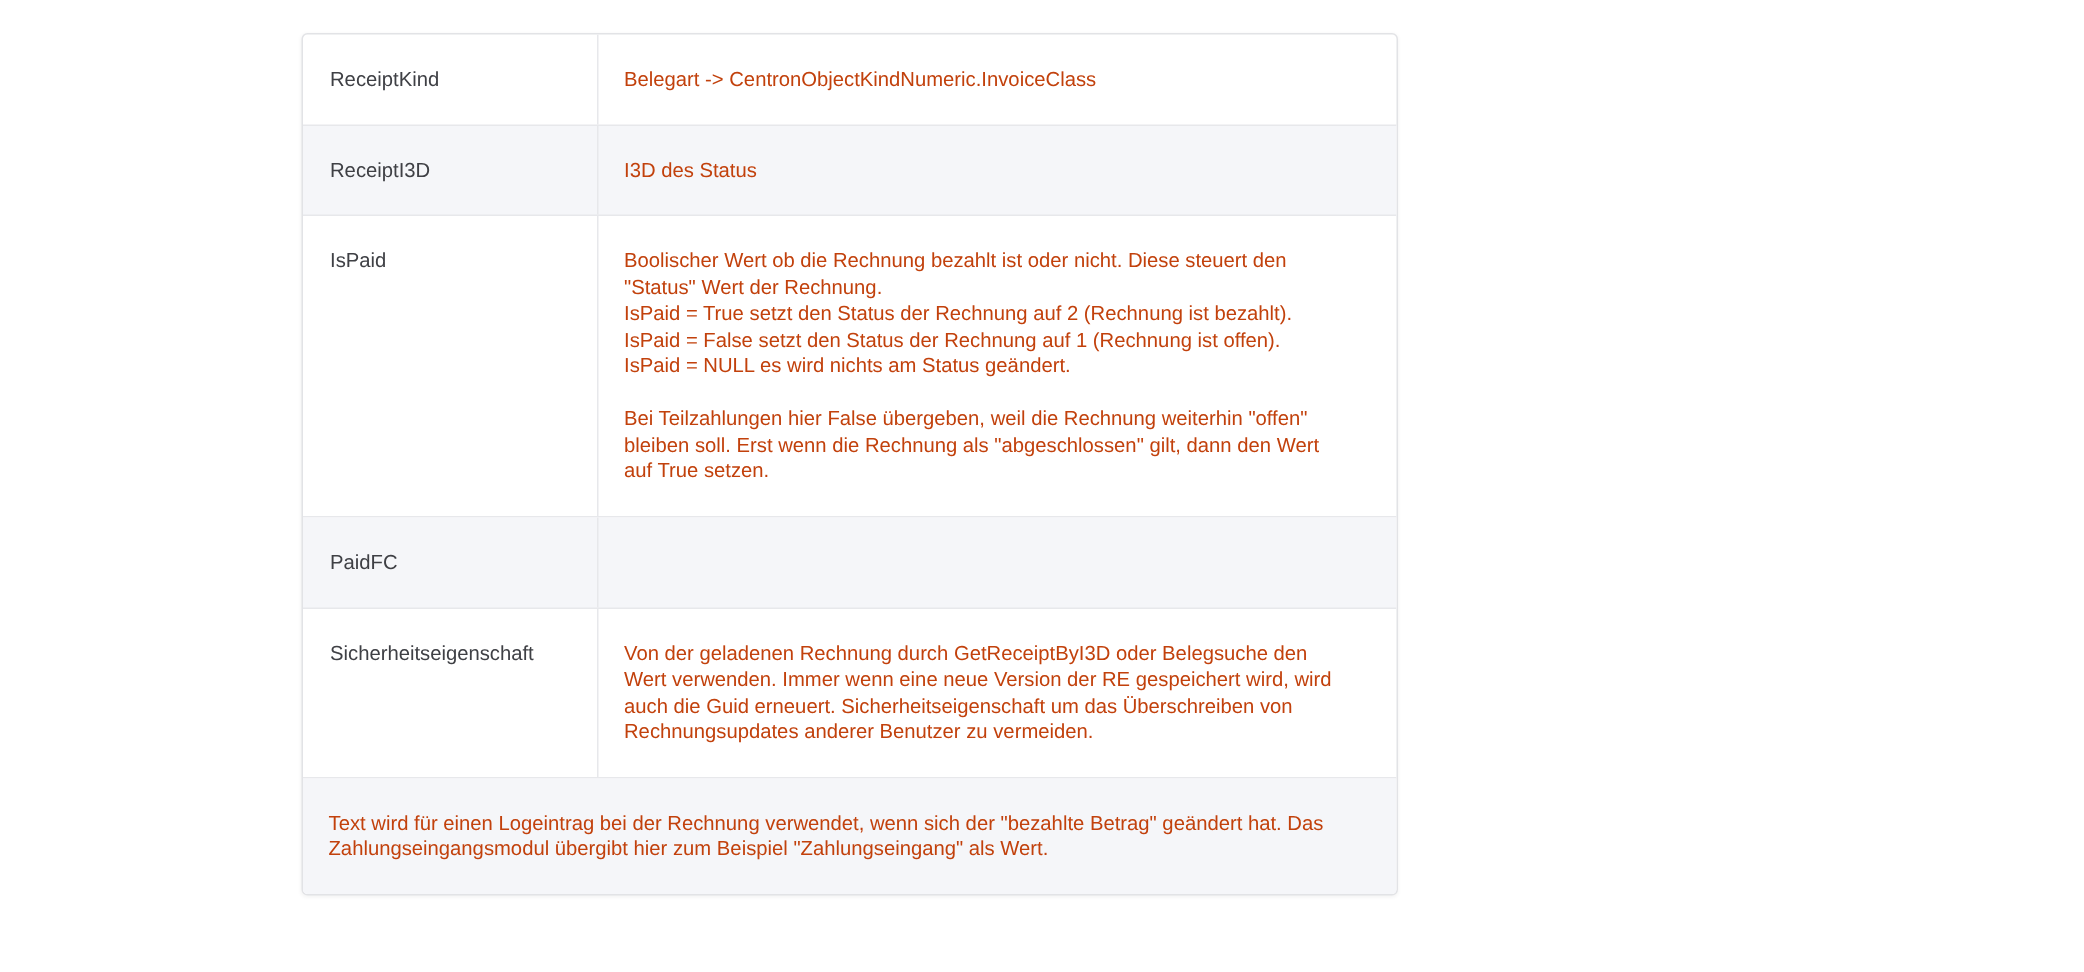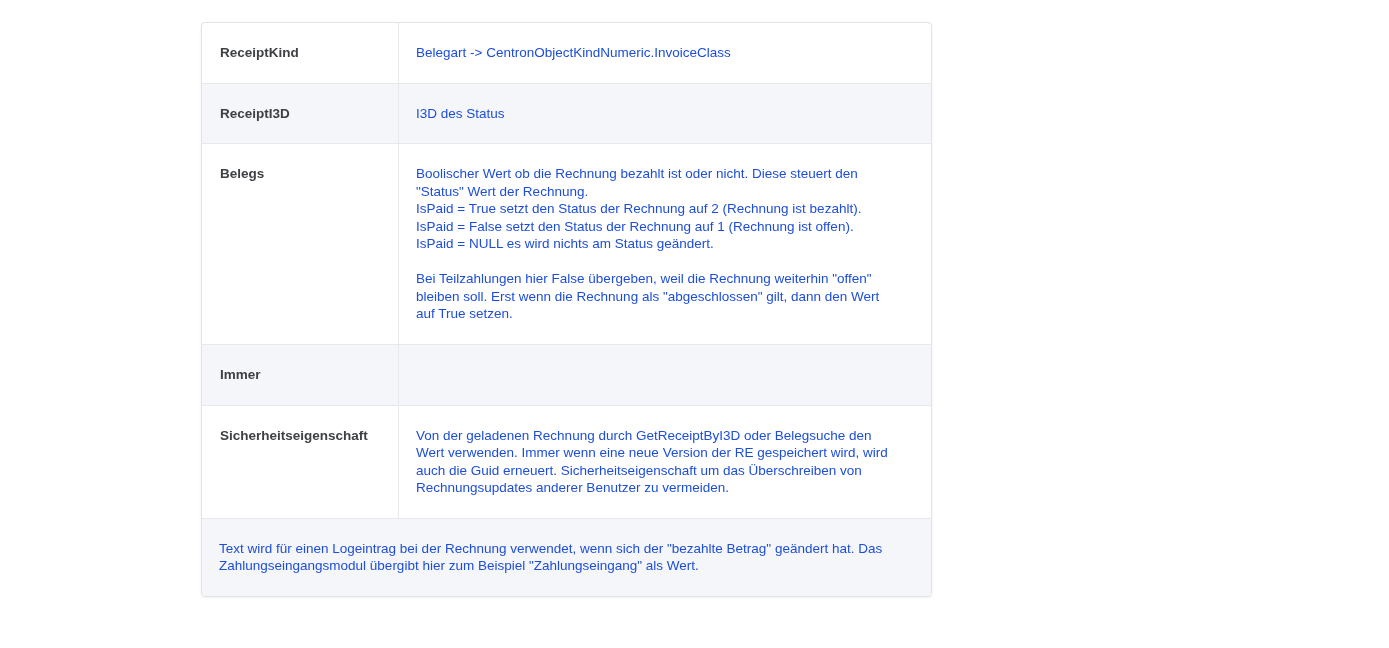--- a/index.html
+++ b/index.html
@@ -44,26 +44,25 @@
   .cell-name {
     width: 197px;
     flex: 0 0 197px;
     padding: 21px 14px 21px 18px;
     border-right: 1px solid #e7e8eb;
     color: #3f4045;
     font-size: 13.5px;
     line-height: 1.3;
     white-space: nowrap;
     overflow: hidden;
-    font-weight: bold;
   }
   .cell-desc {
     flex: 1 1 auto;
     padding: 21px 30px 21px 17px;
-    color: #1d4ed8;
+    color: #c2410c;
     font-size: 13.5px;
     line-height: 1.3;
     white-space: pre-line;
   }
 </style>
 </head>
 <body>
 
 <div class="page">
   <div class="doc-table">
@@ -72,31 +71,31 @@
       <div class="cell-name">ReceiptKind</div>
       <div class="cell-desc">Belegart -&gt; CentronObjectKindNumeric.InvoiceClass</div>
     </div>
 
     <div class="t-row alt">
       <div class="cell-name">ReceiptI3D</div>
       <div class="cell-desc">I3D des Status</div>
     </div>
 
     <div class="t-row">
-      <div class="cell-name">Belegs</div>
+      <div class="cell-name">IsPaid</div>
       <div class="cell-desc">Boolischer Wert ob die Rechnung bezahlt ist oder nicht. Diese steuert den "Status" Wert der Rechnung.
 IsPaid = True setzt den Status der Rechnung auf 2 (Rechnung ist bezahlt).
 IsPaid = False setzt den Status der Rechnung auf 1 (Rechnung ist offen).
 IsPaid = NULL es wird nichts am Status geändert.
 
 Bei Teilzahlungen hier False übergeben, weil die Rechnung weiterhin "offen" bleiben soll. Erst wenn die Rechnung als "abgeschlossen" gilt, dann den Wert auf True setzen.</div>
     </div>
 
     <div class="t-row alt">
-      <div class="cell-name">Immer</div>
+      <div class="cell-name">PaidFC</div>
     </div>
 
     <div class="t-row">
       <div class="cell-name">Sicherheitseigenschaft</div>
       <div class="cell-desc">Von der geladenen Rechnung durch GetReceiptByI3D oder Belegsuche den Wert verwenden. Immer wenn eine neue Version der RE gespeichert wird, wird auch die Guid erneuert. Sicherheitseigenschaft um das Überschreiben von Rechnungsupdates anderer Benutzer zu vermeiden.</div>
     </div>
 
     <div class="t-row alt">
       <div class="cell-desc">Text wird für einen Logeintrag bei der Rechnung verwendet, wenn sich der "bezahlte Betrag" geändert hat. Das Zahlungseingangsmodul übergibt hier zum Beispiel "Zahlungseingang" als Wert.</div>
     </div>

